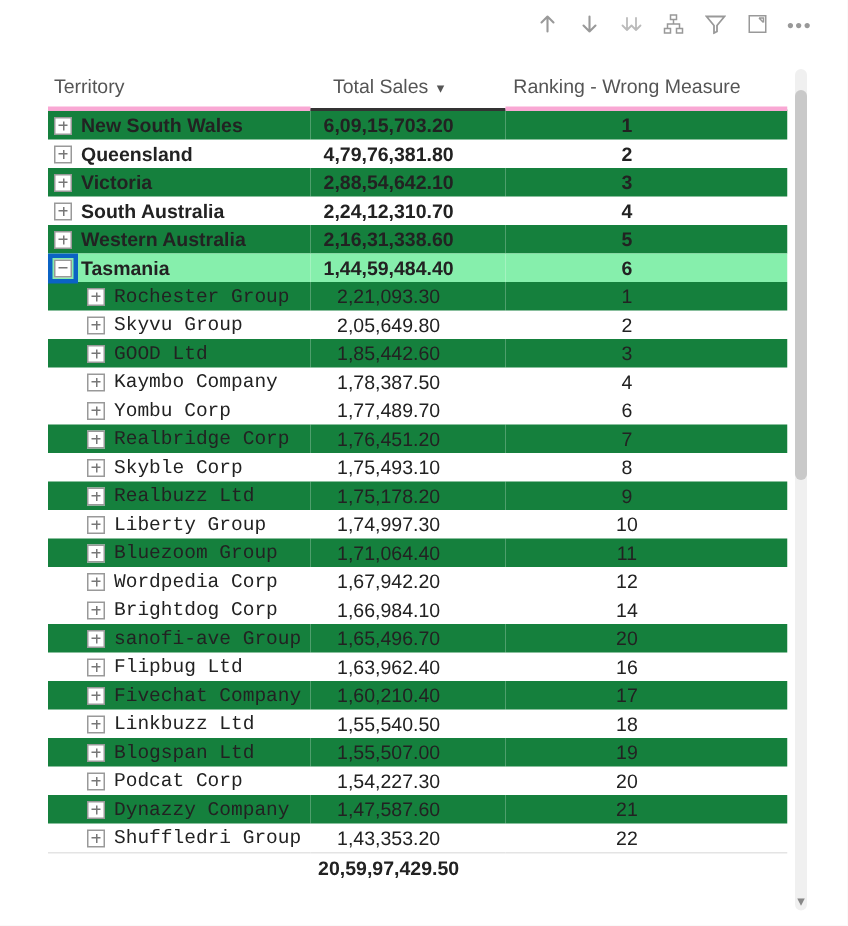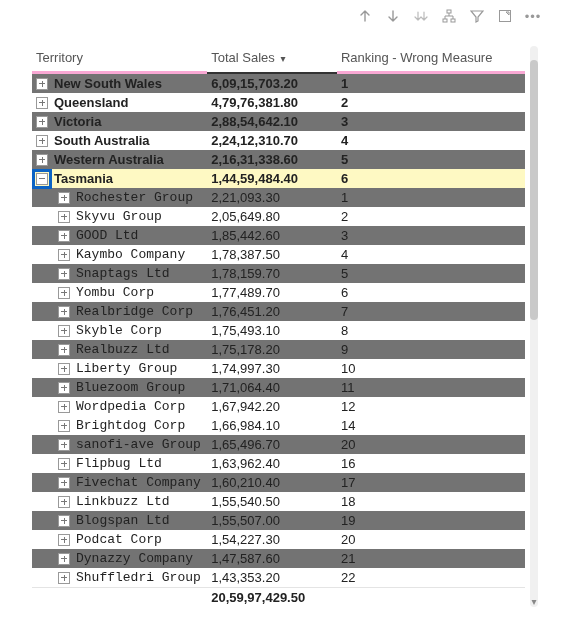--- a/index.html
+++ b/index.html
@@ -3,29 +3,29 @@
 <meta charset="utf-8">
 <style>
   html,body{margin:0;padding:0;font-family:"Segoe UI",Arial,sans-serif;font-size:13px;color:#222;background:#f5f5f5;}
   .stage{width:565px;height:617px;background:#fff;position:relative;box-sizing:border-box;}
   .toolbar{position:absolute;top:8px;right:24px;display:flex;gap:12px;align-items:center;color:#888;}
   .toolbar span{display:inline-flex;width:16px;height:16px;align-items:center;justify-content:center;}
   .matrix{position:absolute;top:46px;left:32px;right:24px;bottom:10px;display:flex;}
   .table-wrap{flex:1;overflow:hidden;}
   table{width:100%;border-collapse:collapse;font-size:13px;}
   th{text-align:left;font-weight:400;color:#555;border-bottom:3px solid #f9a8d4;padding:4px 8px 6px 4px;white-space:nowrap;font-size:13px;}
-  th.num{text-align:left;padding-right:30px;font-weight:400;}
+  th.num{text-align:center;padding-right:30px;font-weight:400;}
   th.sort{border-bottom:2px solid #333;}
   th.num.sort span.sortlbl{font-weight:400;}
   th.num.sort .caret{margin-left:2px;}
   td{padding:2px 4px;white-space:nowrap;vertical-align:middle;font-size:13px;}
-  td.num{text-align:left;padding-right:30px;}
+  td.num{text-align:center;padding-right:30px;}
   tr.state td{font-weight:700;}
-  tr.zebra-odd{background:#737373;}
-  tr.sel{background:#fef9c3;}
+  tr.zebra-odd{background:#15803d;}
+  tr.sel{background:#86efac;}
   tr.total td{font-weight:700;border-top:1px solid #e4e4e4;}
   .cell-terr{display:flex;align-items:center;}
   .exp{display:inline-block;width:12px;height:12px;border:1px solid #999;position:relative;margin-right:6px;flex:0 0 12px;box-sizing:border-box;background:#fff;}
   .exp::before,.exp::after{content:"";position:absolute;background:#777;}
   .exp::before{left:2px;right:2px;top:4.5px;height:1px;}
   .exp.plus::after{top:2px;bottom:2px;left:4.5px;width:1px;}
   .highlight .exp{outline:3px solid #0b63c4;outline-offset:1px;}
   .indent-1 .cell-terr{padding-left:22px;font-family:Liberation Mono, monospace;}
   .scrollbar{width:14px;flex:0 0 14px;position:relative;margin-left:2px;}
   .track{position:absolute;top:0;bottom:0;left:3px;width:8px;background:#f0f0f0;border-radius:4px;}
@@ -181,30 +181,20 @@
             <tr class="indent-1">
               <td>
                 <div class="cell-terr">
                   <span class="exp plus"></span>
                   <span>Kaymbo Company</span>
                 </div>
               </td>
               <td class="num">1,78,387.50</td>
               <td class="num">4</td>
             </tr>
-            <tr class="indent-1 zebra-odd">
-              <td>
-                <div class="cell-terr">
-                  <span class="exp plus"></span>
-                  <span>Snaptags Ltd</span>
-                </div>
-              </td>
-              <td class="num">1,78,159.70</td>
-              <td class="num">5</td>
-            </tr>
             <tr class="indent-1">
               <td>
                 <div class="cell-terr">
                   <span class="exp plus"></span>
                   <span>Yombu Corp</span>
                 </div>
               </td>
               <td class="num">1,77,489.70</td>
               <td class="num">6</td>
             </tr>

